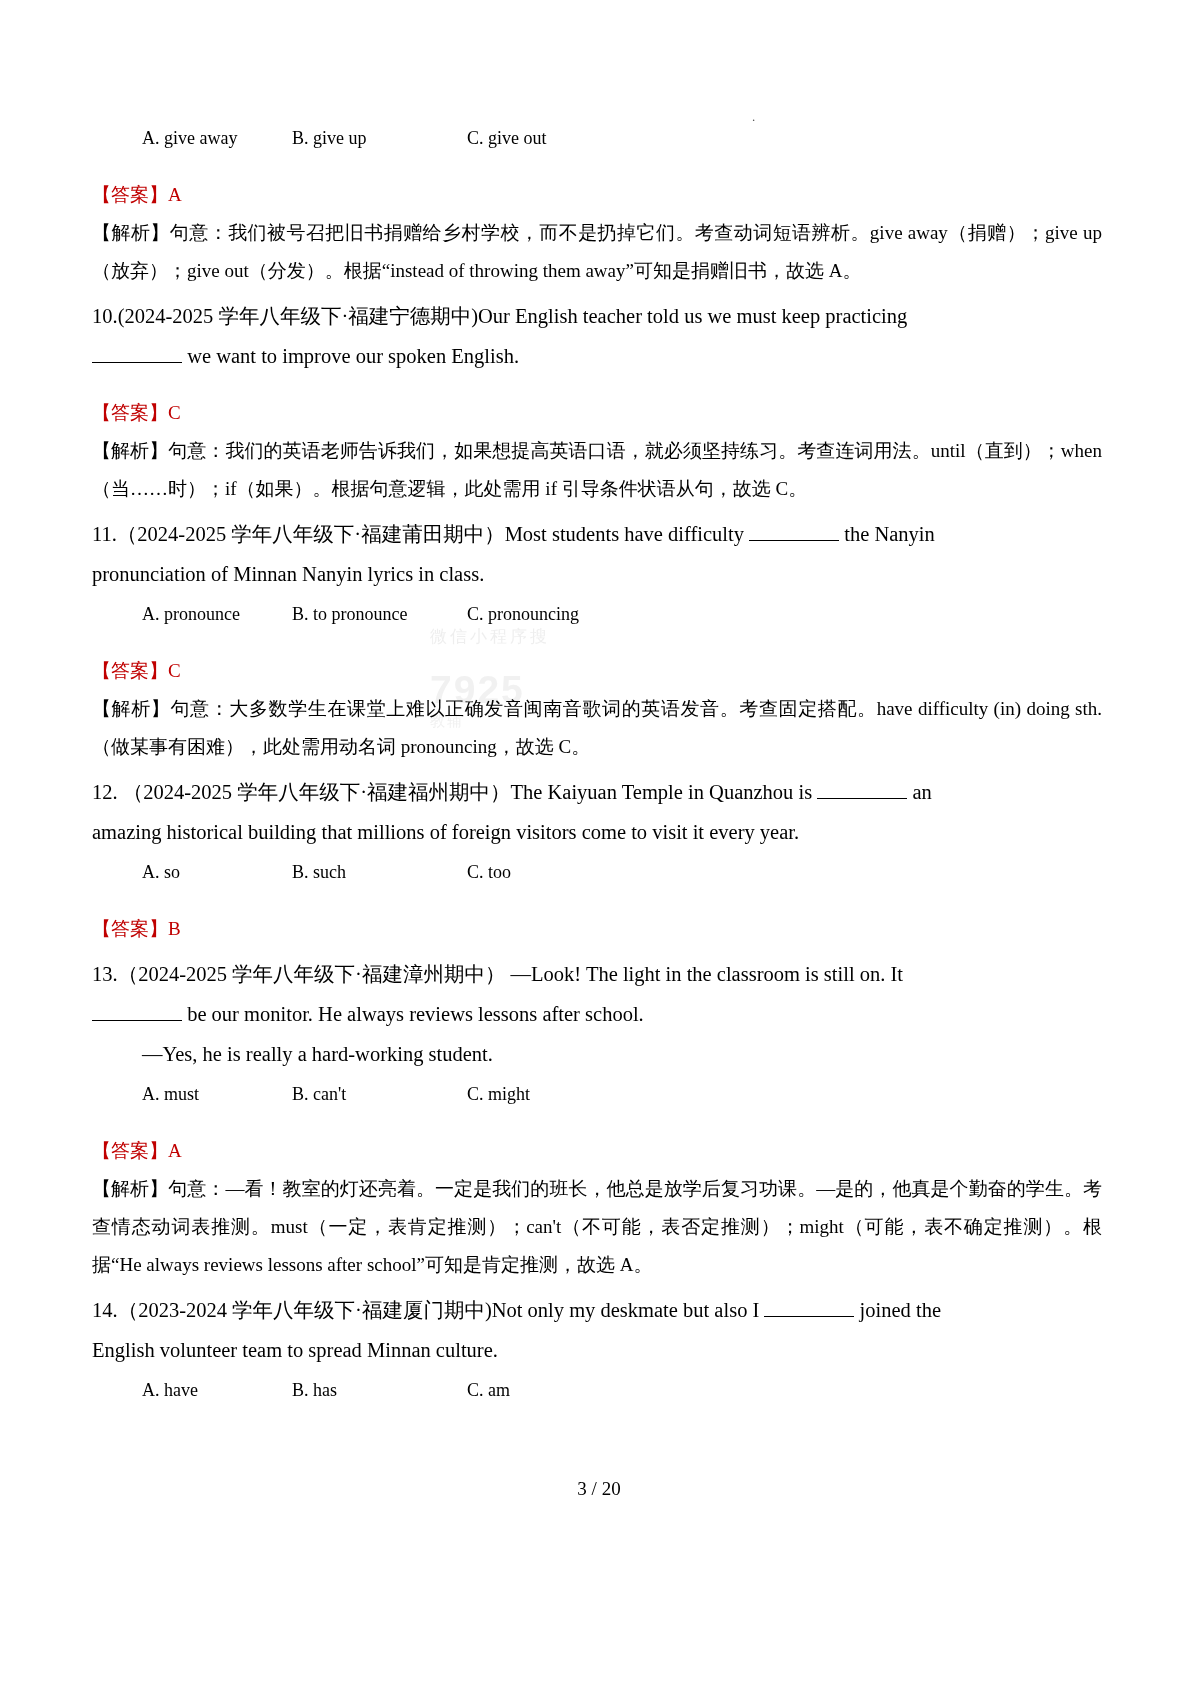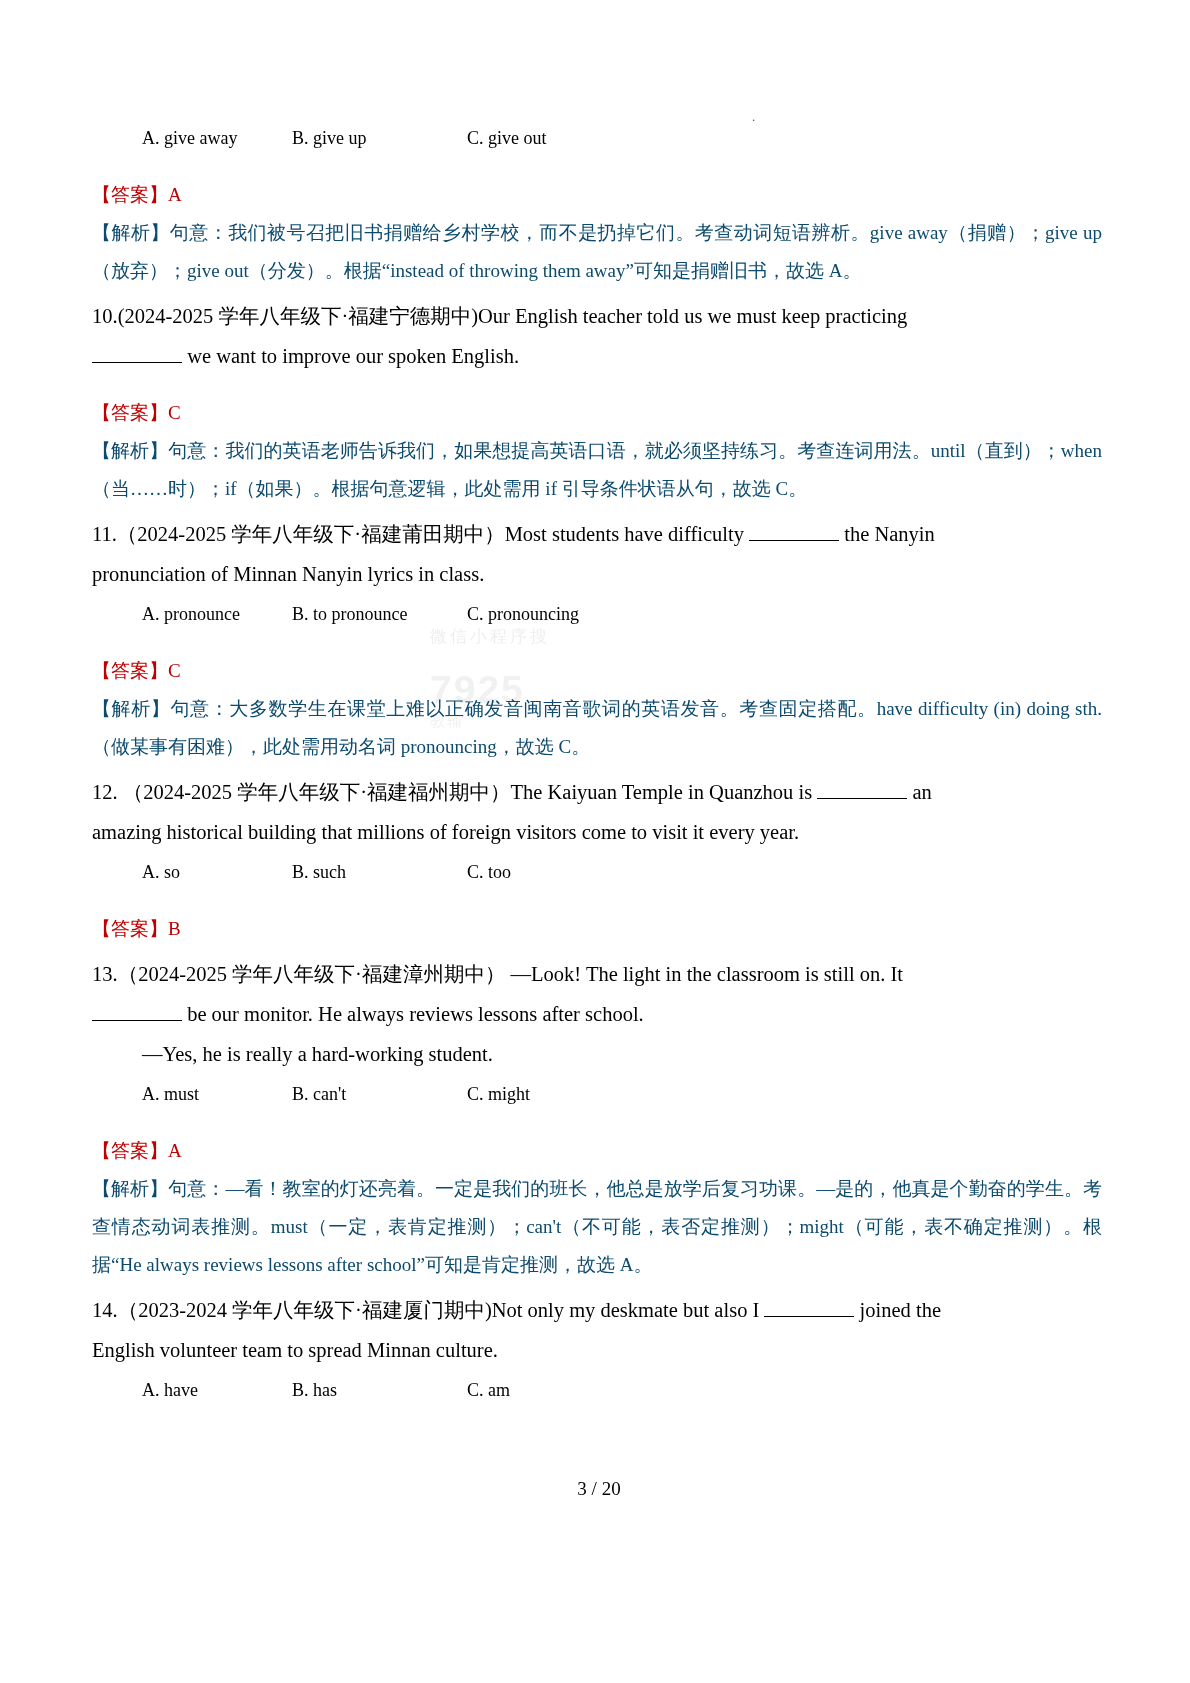--- a/index.html
+++ b/index.html
@@ -49,21 +49,21 @@
   .choice-a { display: inline-block; min-width: 150px; }
   .choice-b { display: inline-block; min-width: 175px; }
   .choice-c { display: inline-block; }
   .answer {
     color: #c00000;
     font-size: 19px;
     line-height: 38px;
     margin-top: 18px;
   }
   .explain {
-    color: #0c4a6e;
+    color: #000000;
     font-size: 19px;
     line-height: 38px;
     text-align: justify;
     text-justify: inter-ideograph;
   }
   .blank-u {
     display: inline-block;
     border-bottom: 1.6px solid #000;
     height: 20px;
     vertical-align: baseline;

